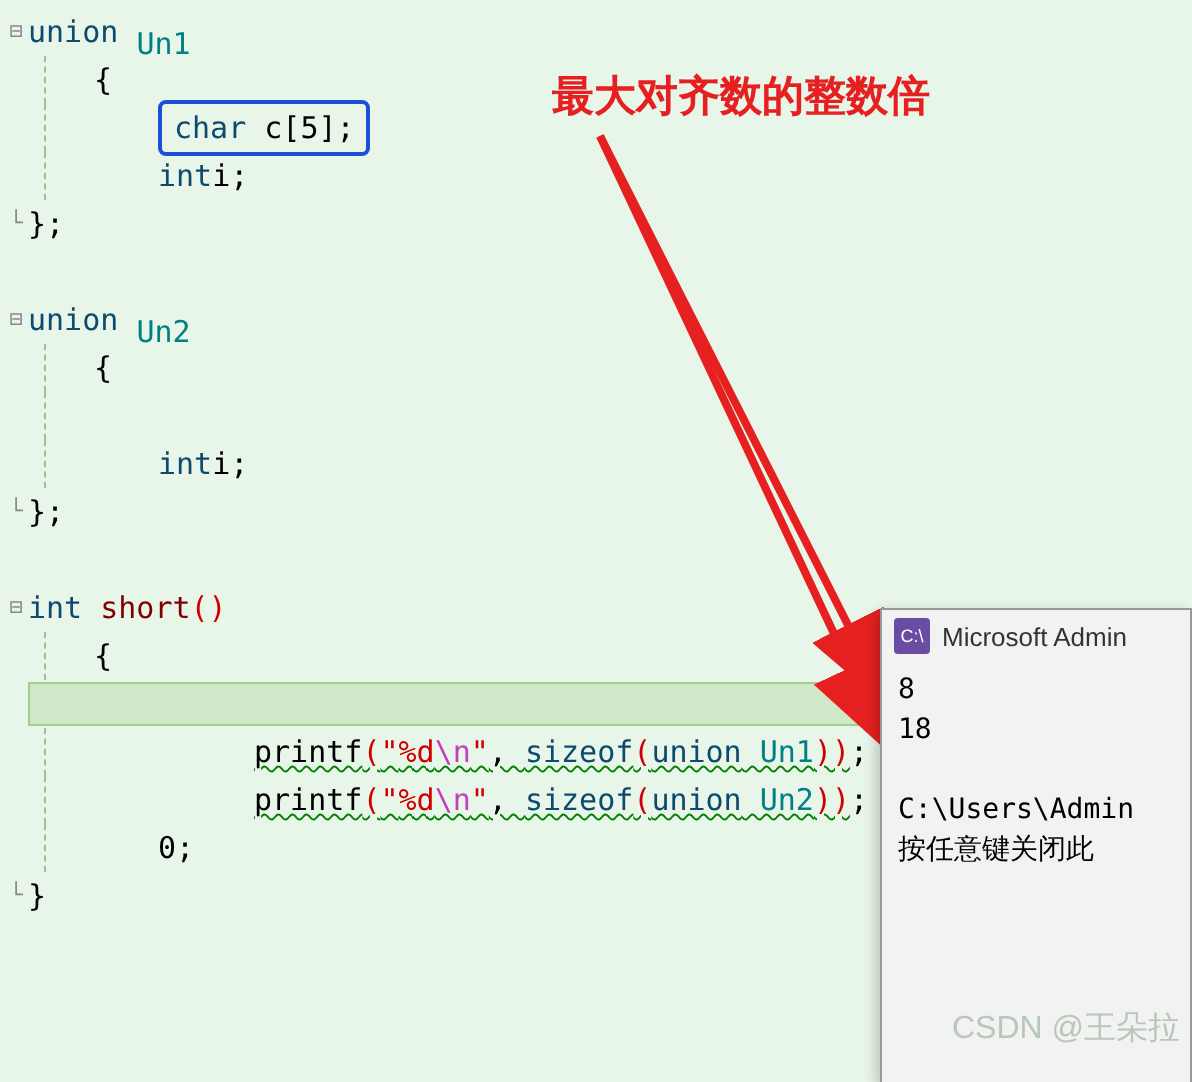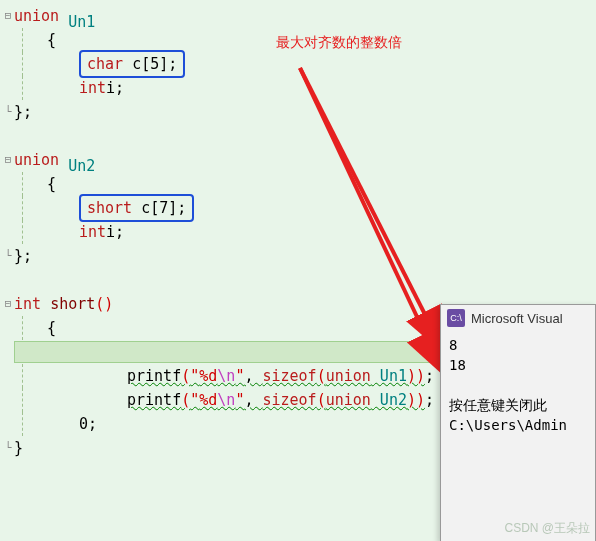--- a/index.html
+++ b/index.html
@@ -30,42 +30,42 @@
   cursor: pointer;
 }
 .indent-guide {
   border-left: 1px dashed #a0c090;
   width: 0;
   margin-left: 8px;
   margin-right: 24px;
   display: inline-block;
   height: 24px;
 }
-.kw { color: #b91c1c; }
+.kw { color: #0c4a6e; }
 .ident { color: #008080; margin-top: 12px; }
 .paren { color: #d00000; }
 .str { color: #d00000; }
 .esc { color: #c040c0; }
 .func { color: #000; margin-left: 48px; }
 .underline-wavy {
   text-decoration: underline wavy #008000;
   text-decoration-thickness: 1px;
 }
 .red-box {
   border: 2px solid #1d4ed8;
   border-radius: 4px;
   padding: 0 6px;
   display: inline-block;
 }
 .annotation {
   position: absolute;
   color: #e62020;
   font-family: "Microsoft YaHei", sans-serif;
-  font-size: 14px;
-  font-weight: normal;
+  font-size: 21px;
+  font-weight: bold;
 }
 .cursor-line {
   background: #d0e8c8;
   border: 1px solid #a0d090;
   position: absolute;
   left: 14px;
   right: 0;
   height: 22px;
 }
 .arrow {
@@ -104,25 +104,25 @@
   justify-content: center;
   border-radius: 2px;
 }
 .terminal-body {
   padding: 4px 8px;
   color: #000;
   line-height: 20px;
 }
 .watermark {
   position: absolute;
-  bottom: 4px;
+  bottom: 16px;
   right: 6px;
   color: #b8c8b8;
   font-family: "Microsoft YaHei", sans-serif;
-  font-size: 12px;
+  font-size: 16px;
   text-align: right;
 }
 .brace-marker {
   width: 12px;
   color: #888;
   font-size: 11px;
   text-align: center;
 }
 </style>
 </head>
@@ -170,23 +170,20 @@
   </div>
   <div class="line">
     <span class="fold"></span>
     <span class="indent-guide"></span>
     <span>{</span>
   </div>
   <div class="line">
     <span class="fold"></span>
     <span class="indent-guide"></span>
     <span style="width:32px;display:inline-block"></span>
-    <span class="red-box">
-      <span class="kw">short</span><span> c[7];</span>
-    </span>
   </div>
   <div class="line">
     <span class="fold"></span>
     <span class="indent-guide"></span>
     <span style="width:32px;display:inline-block"></span>
     <span class="kw">int</span>
       <span> i;</span>
   </div>
   <div class="line">
     <span class="brace-marker">└</span>
@@ -246,24 +243,24 @@
       <polygon points="0,0 12,5 0,10" fill="#e62020"></polygon>
     </marker>
   </defs>
   <line x1="300" y1="68" x2="442" y2="348" stroke="#e62020" stroke-width="4" marker-end="url(#ah)"></line>
   <line x1="300" y1="68" x2="442" y2="370" stroke="#e62020" stroke-width="4" marker-end="url(#ah)"></line>
 </svg>
 
 <div class="terminal">
   <div class="terminal-title">
     <div class="terminal-icon">C:\</div>
-    <span>Microsoft Visual</span>
+    <span>Microsoft Admin</span>
   </div>
   <div class="terminal-body">
     <div>8</div>
     <div>18</div>
     <div>&nbsp;</div>
+    <div>C:\Users\Admin</div>
     <div>按任意键关闭此</div>
-    <div>C:\Users\Admin</div>
   </div>
 </div>
 
 <div class="watermark">CSDN @王朵拉</div>
 
 </body></html>

